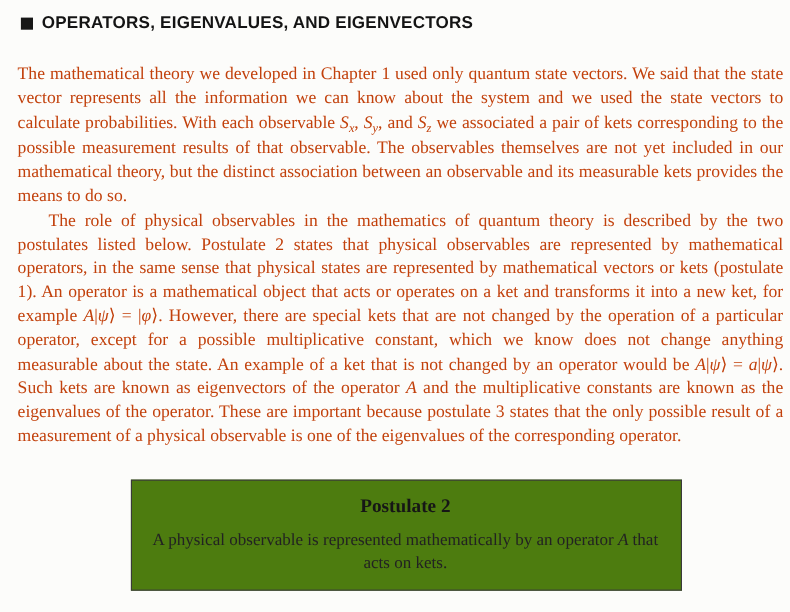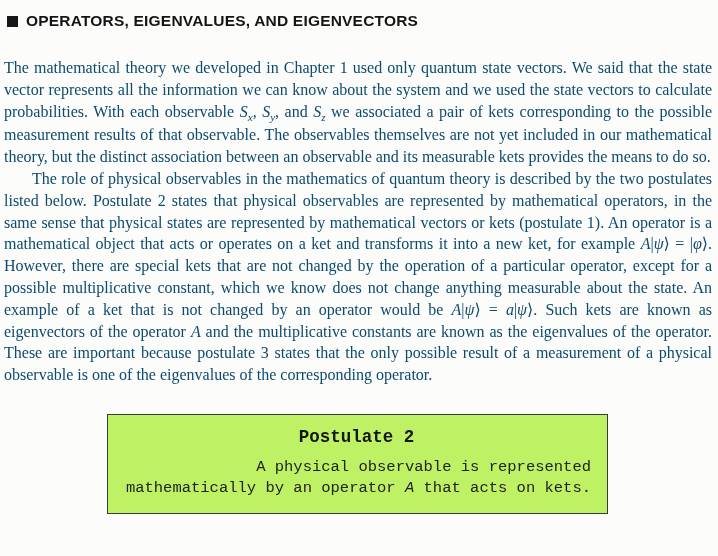--- a/index.html
+++ b/index.html
@@ -8,21 +8,21 @@
     width: 718px;
     height: 556px;
     background: #fcfcfa;
     color: #1d1d1d;
     font-family: "Liberation Serif", serif;
     overflow: hidden;
   }
   .page {
     width: 718px;
     height: 556px;
-    padding: 10px 6px 0 4px;
+    padding: 10px 6px 0 16px;
   }
   .section-heading {
     display: flex;
     align-items: center;
     gap: 8px;
     font-family: "Liberation Sans", sans-serif;
     font-weight: bold;
     font-size: 15.5px;
     letter-spacing: 0.2px;
     color: #141414;
@@ -35,52 +35,51 @@
     flex: 0 0 auto;
   }
   .body-text {
     margin-top: 27px;
   }
   .body-para {
     margin: 0;
     font-size: 16px;
     line-height: 21.8px;
     text-align: justify;
-    color: #0c4a6e;
+    color: #c2410c;
   }
   .body-para.indent { text-indent: 28px; }
   .r-n { font-style: normal; }
   .r-i { font-style: italic; }
   .r-b { font-weight: normal; }
   .r-sub {
     font-style: italic;
     font-size: 70%;
     vertical-align: baseline;
     position: relative;
     top: 0.35em;
   }
   .postulate-box {
     width: 501px;
     margin: 28px 0 0 103px;
     border: 1.6px solid #3a3a3a;
-    background: #bef264;
+    background: #4d7c0f;
     padding: 10px 16px 14px 14px;
-    font-family: Liberation Mono, monospace;
   }
   .postulate-title {
     text-align: center;
     font-weight: bold;
     font-size: 17.5px;
     color: #161616;
     margin: 2px 0 10px 0;
   }
   .postulate-body {
     font-size: 15.5px;
     line-height: 21px;
-    text-align: right;
+    text-align: center;
     color: #222;
   }
 </style>
 </head>
 <body>
 
 <div class="page">
 
   <div class="section-heading">
     <span class="bullet-square"></span>

